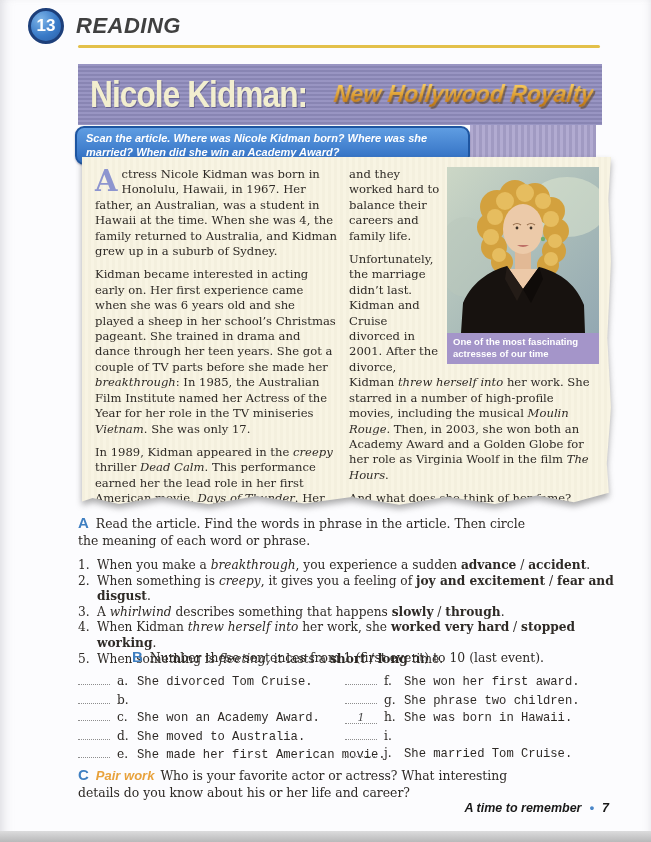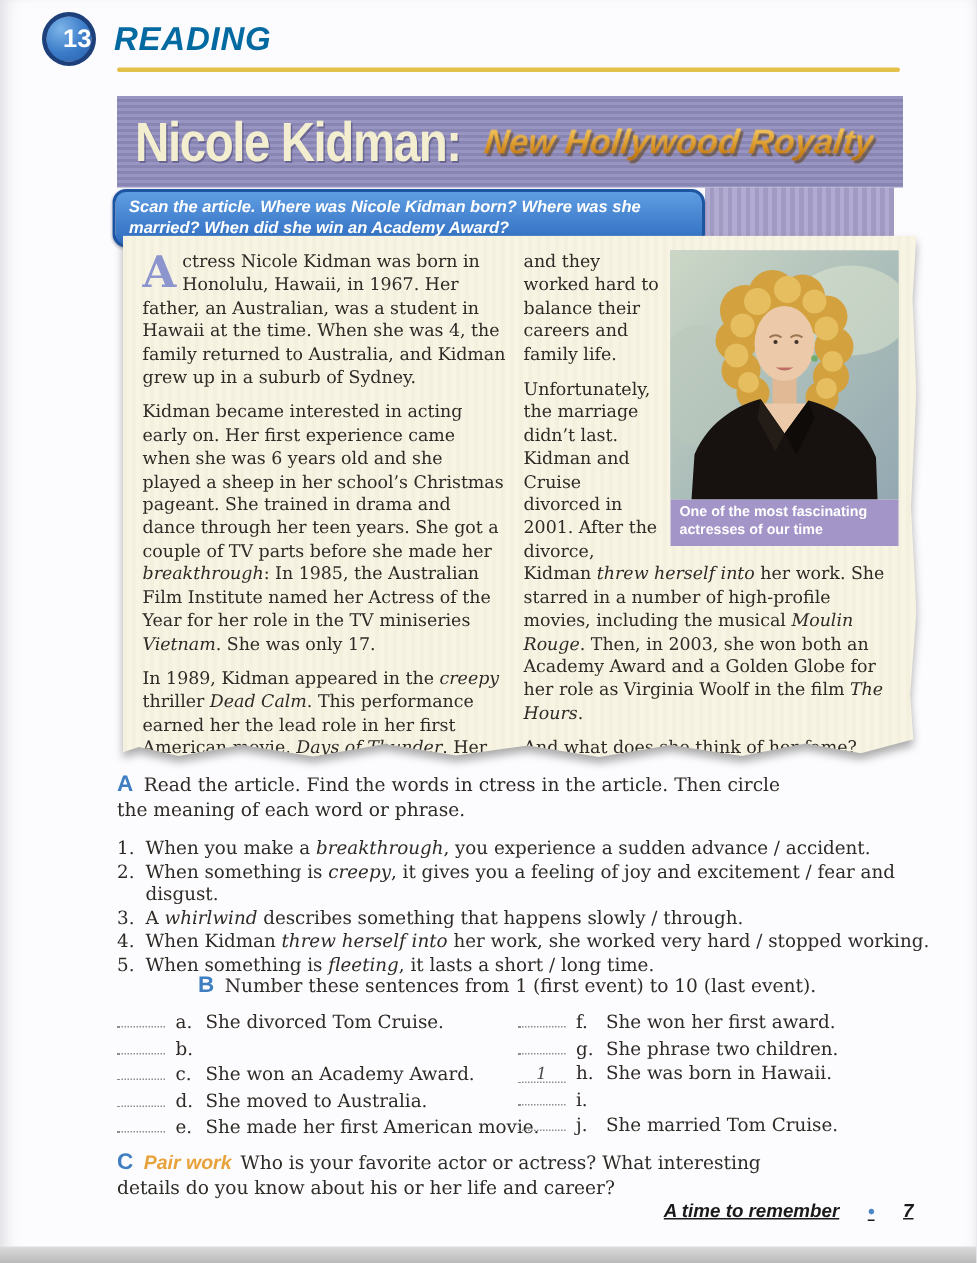--- a/index.html
+++ b/index.html
@@ -12,30 +12,30 @@
   html,body{background:#e9e9ec;}
   .page{position:relative;width:651px;height:842px;background:#fcfcfe;overflow:hidden;
         font-family:"DejaVu Serif",serif;color:var(--ink);
         box-shadow:inset 10px 0 12px -8px rgba(150,150,160,.35), inset -6px 0 8px -6px rgba(150,150,160,.25);}
   .page-bottom-edge{position:absolute;left:0;bottom:0;width:100%;height:11px;
         background:linear-gradient(180deg,#dcdcdd, #b9b9ba);}
 
   
   .unit-circle{position:absolute;left:28px;top:8px;width:36px;height:36px;border-radius:50%;
         background:radial-gradient(circle at 32% 28%, #7db4e8, #3a7bc8 55%, #2a5ea6);
-        border:3px solid #1d3f7a;display:flex;align-items:center;justify-content:flex-end;
+        border:3px solid #1d3f7a;display:flex;align-items:center;justify-content:center;
         color:#fff;font:700 17px "Liberation Sans",sans-serif;}
   .section-title{position:absolute;left:76px;top:13px;font:800 22px "Liberation Sans",sans-serif;
-        font-style:italic;color:#0369a1;letter-spacing:.5px;}
+        font-style:italic;color:#404040;letter-spacing:.5px;}
   .rule-yellow{position:absolute;left:78px;top:45px;width:522px;height:3px;background:var(--rule-yellow);border-radius:2px;}
 
   
   .banner{position:absolute;left:78px;top:64px;width:524px;height:61px;
         background:repeating-linear-gradient(180deg, rgba(255,255,255,.07) 0 2px, rgba(0,0,0,.06) 2px 4px), var(--banner-purple);
-        display:flex;align-items:center;padding:0 12px;gap:3px;}
+        display:flex;align-items:center;padding:0 12px;gap:14px;}
   .banner-main{font:700 33px "Liberation Sans",sans-serif;color:#f2eecf;letter-spacing:-1px;
         transform:scale(.96,1.12);transform-origin:left center;white-space:nowrap;
         text-shadow:1px 1px 0 rgba(60,55,100,.45);}
   .banner-accent{font:800 23px "Liberation Sans",sans-serif;font-style:italic;white-space:nowrap;
         transform:skewX(-6deg);margin-left:4px;
         background:linear-gradient(180deg,#f6c95e 15%, #d28a1e 70%, #b06d12);
         -webkit-background-clip:text;background-clip:text;color:transparent;
         filter:drop-shadow(2px 2px 0 rgba(90,60,15,.55));}
   .banner-patch{position:absolute;left:470px;top:125px;width:126px;height:34px;
         background:repeating-linear-gradient(90deg, rgba(255,255,255,.10) 0 3px, rgba(0,0,0,.05) 3px 6px), #a9a2cc;}
@@ -67,36 +67,36 @@
   .photo-caption{background:var(--caption-purple);color:#fff;
         font:700 9.5px/1.25 "Liberation Sans",sans-serif;padding:3px 6px 4px;}
 
   
   .sec-label{color:var(--accent-blue);font:800 15px "Liberation Sans",sans-serif;margin-right:7px;}
   .section-a-intro{position:absolute;left:78px;top:514px;width:462px;font-size:12.4px;line-height:1.38;}
   .section-a-items{position:absolute;left:78px;top:558px;width:545px;}
   .a-row{display:flex;font-size:12.2px;line-height:15.6px;}
   .a-num{width:19px;flex:none;}
   .a-text .it{font-style:italic;}
-  .a-text .bd{font-weight:400;}
+  .a-text .bd{font-weight:700;}
 
   .section-b-intro{position:absolute;left:78px;top:648px;width:520px;font-size:12.4px;text-align:center;}
   .b-col-left{position:absolute;left:78px;top:672px;width:262px;}
   .b-col-right{position:absolute;left:345px;top:672px;width:280px;}
   .b-row{display:flex;align-items:baseline;font-size:12.2px;line-height:16.6px;}
   .blank{flex:none;display:inline-block;width:32px;border-bottom:1.3px dotted #8d8d8d;
         text-align:center;font:italic 11px "DejaVu Serif",serif;color:#4a4a4a;height:13px;}
   .b-letter{flex:none;width:20px;margin-left:7px;}
-  .b-text{white-space:nowrap;}
+  .b-text{white-space:nowrap;font-family:Liberation Mono, monospace;}
 
   .section-c{position:absolute;left:78px;top:766px;width:452px;font-size:12.4px;line-height:1.4;}
   .pairwork{color:var(--pairwork-orange);font:800 13px "Liberation Sans",sans-serif;font-style:italic;margin-right:6px;}
 
   .footer{position:absolute;right:42px;top:800px;font:800 12.5px "Liberation Sans",sans-serif;
-        font-style:italic;color:#191919;display:flex;align-items:flex-start;gap:19px;text-decoration:underline;}
+        font-style:italic;color:#191919;display:flex;align-items:flex-end;gap:8px;}
   .footer .bullet{color:var(--bullet-blue);font-size:13px;}
 </style>
 </head>
 <body>
 
 <div class="page">
 
   <div class="unit-circle">
     <span>13</span>
   </div>
@@ -187,21 +187,21 @@
 
               <p class="para"><span><span>Unfortunately, the marriage didn’t last. Kidman and Cruise divorced in 2001. After the divorce, Kidman </span><span class="it">threw herself into</span><span> her work. She starred in a number of high-profile movies, including the musical </span><span class="it">Moulin Rouge</span><span>. Then, in 2003, she won both an Academy Award and a Golden Globe for her role as Virginia Woolf in the film </span><span class="it">The Hours</span><span>.</span></span></p>
 
               <p class="para"><span><span>And what does she think of her fame? “It’s a </span><span class="it">fleeting</span><span> moment,” she has said. “How long will it last? Who knows? But it’s here and it’s now.”</span></span></p>
             </div>
         </div>
       </div>
     </div>
   </div>
 
-  <p class="section-a-intro"><span class="sec-label">A</span><span><span>Read the article. Find the words in </span><span class="it">ctress</span><span> in the article. Then circle the meaning of each word or phrase.</span></span></p>
+  <p class="section-a-intro"><span class="sec-label">A</span><span><span>Read the article. Find the words in </span><span class="it">phrase</span><span> in the article. Then circle the meaning of each word or phrase.</span></span></p>
   <div class="section-a-items">
 
       <div class="a-row">
         <span class="a-num">1.</span>
         <span class="a-text"><span>When you make a </span><span class="it">breakthrough</span><span>, you experience a sudden </span><span class="bd">advance</span><span> / </span><span class="bd">accident</span><span>.</span></span>
       </div>
 
       <div class="a-row">
         <span class="a-num">2.</span>
         <span class="a-text"><span>When something is </span><span class="it">creepy</span><span>, it gives you a feeling of </span><span class="bd">joy and excitement</span><span> / </span><span class="bd">fear and disgust</span><span>.</span></span>

